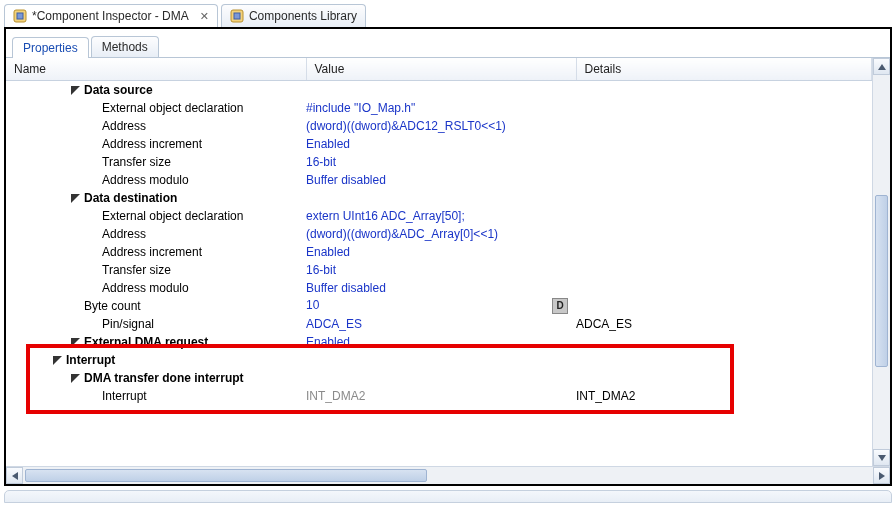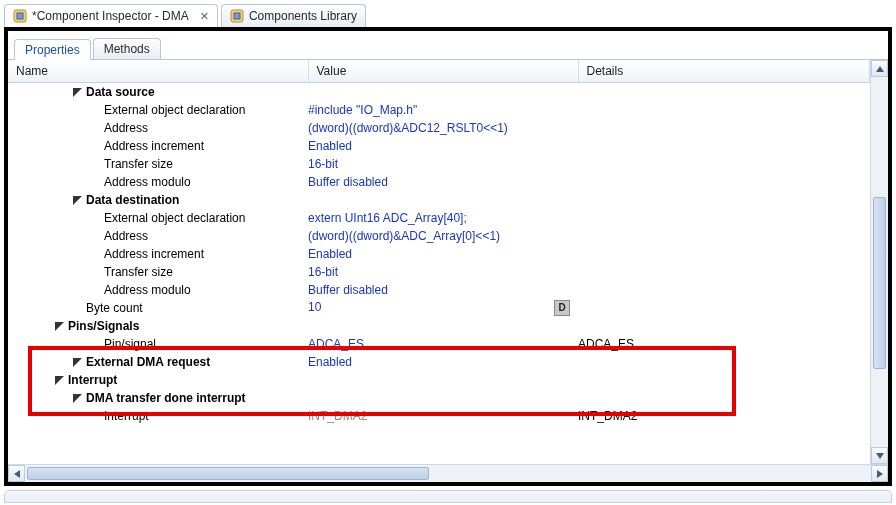--- a/index.html
+++ b/index.html
@@ -57,21 +57,21 @@
   .mini-icon {
     width: 14px;
     height: 14px;
     display: inline-block;
   }
   .mini-icon svg { display: block; }
 
   
   .panel-body {
     flex: 1 1 auto;
-    border: 4px solid #000000;
+    border: 2px solid #000000;
     margin: 0 4px 4px 4px;
     display: flex;
     flex-direction: column;
     background: #fff;
     position: relative;
   }
 
   
   .subtabs {
     display: flex;
@@ -368,21 +368,21 @@
                 <td><span></span></td>
               </tr>
               <tr>
                 <td>
                   <div class="name-cell">
                     <span class="indent" style="width: 82px;"></span>
                     <span style="display: inline-block; width: 14px;"></span>
                     <span>External object declaration</span>
                   </div>
                 </td>
-                <td><span class="val-link">extern UInt16 ADC_Array[40];</span></td>
+                <td><span class="val-link">extern UInt16 ADC_Array[50];</span></td>
                 <td><span></span></td>
               </tr>
               <tr>
                 <td>
                   <div class="name-cell">
                     <span class="indent" style="width: 82px;"></span>
                     <span style="display: inline-block; width: 14px;"></span>
                     <span>Address</span>
                   </div>
                 </td>
@@ -424,35 +424,20 @@
               </tr>
               <tr>
                 <td>
                   <div class="name-cell">
                     <span class="indent" style="width: 64px;"></span>
                     <span style="display: inline-block; width: 14px;"></span>
                     <span>Byte count</span>
                   </div>
                 </td>
                 <td><span class="val-link">10</span><span class="badge-d">D</span></td>
-                <td><span></span></td>
-              </tr>
-              <tr>
-                <td>
-                  <div class="name-cell">
-                    <span class="indent" style="width: 46px;"></span>
-                    <span class="toggle">
-                      <svg width="9" height="9" viewBox="0 0 9 9">
-                        <polygon points="0,0 9,0 0,9" fill="#333"></polygon>
-                      </svg>
-                    </span>
-                    <span class="bold">Pins/Signals</span>
-                  </div>
-                </td>
-                <td><span class="val-plain"></span></td>
                 <td><span></span></td>
               </tr>
               <tr>
                 <td>
                   <div class="name-cell">
                     <span class="indent" style="width: 82px;"></span>
                     <span style="display: inline-block; width: 14px;"></span>
                     <span>Pin/signal</span>
                   </div>
                 </td>

